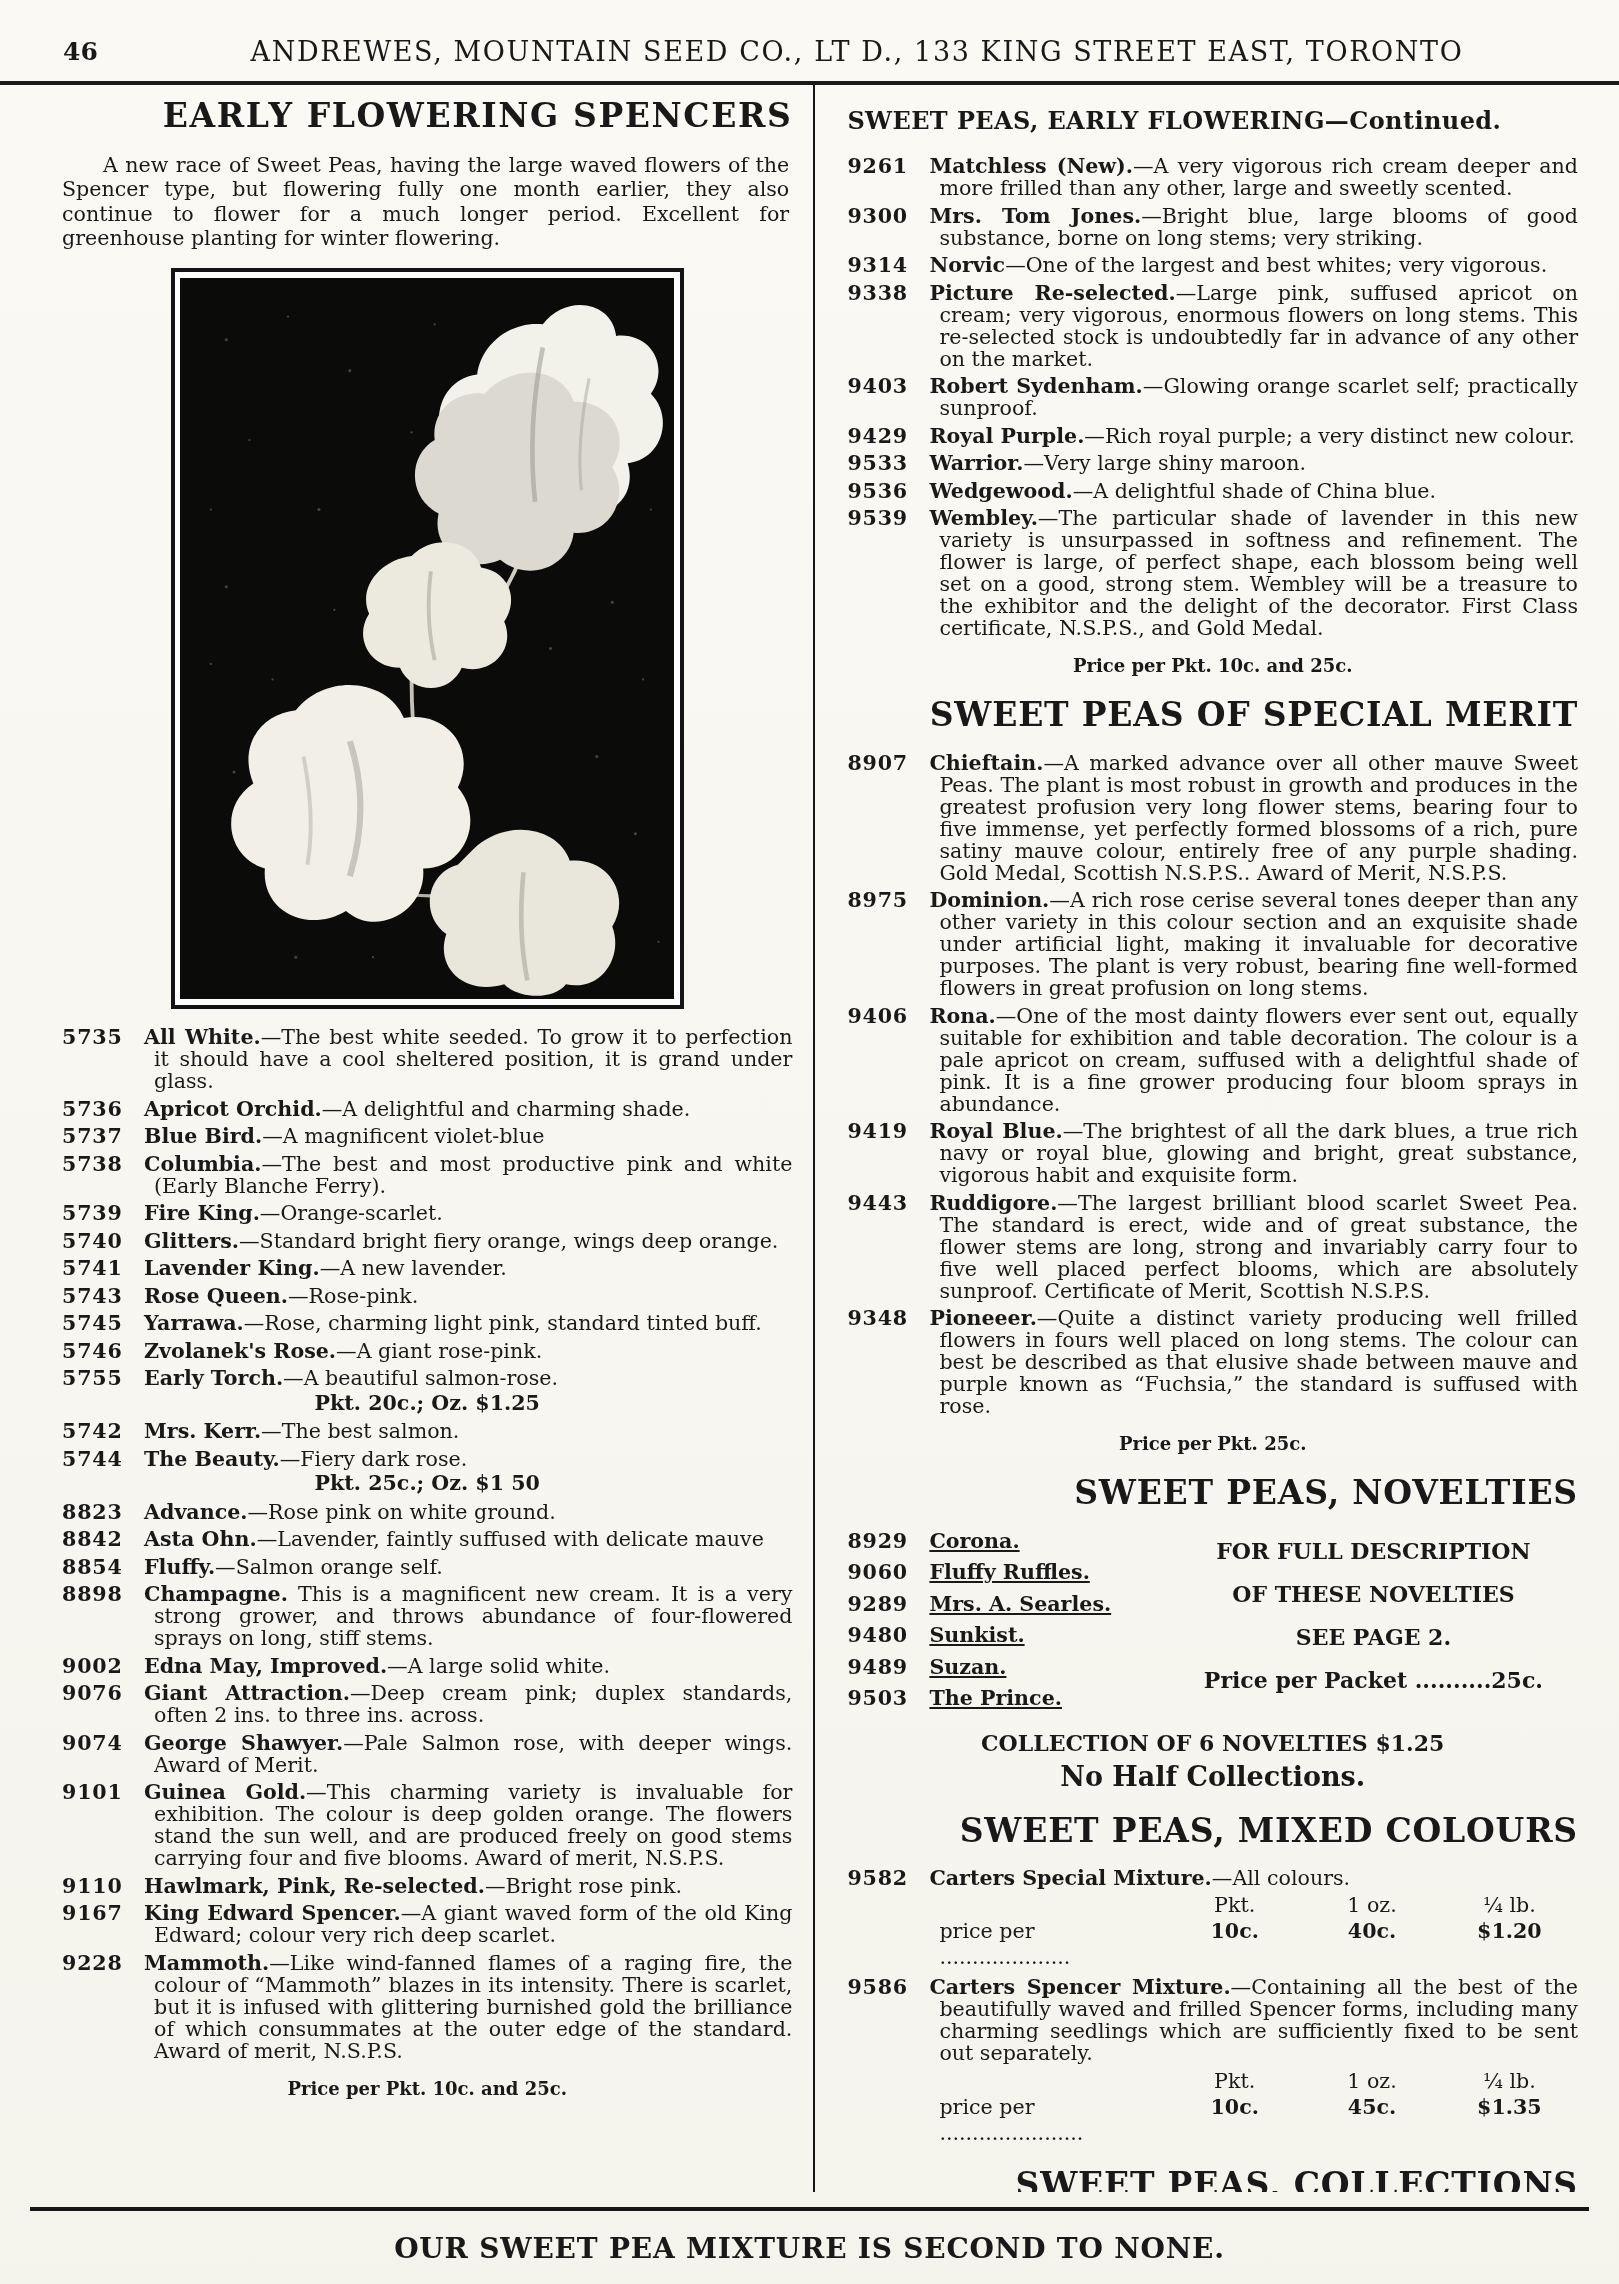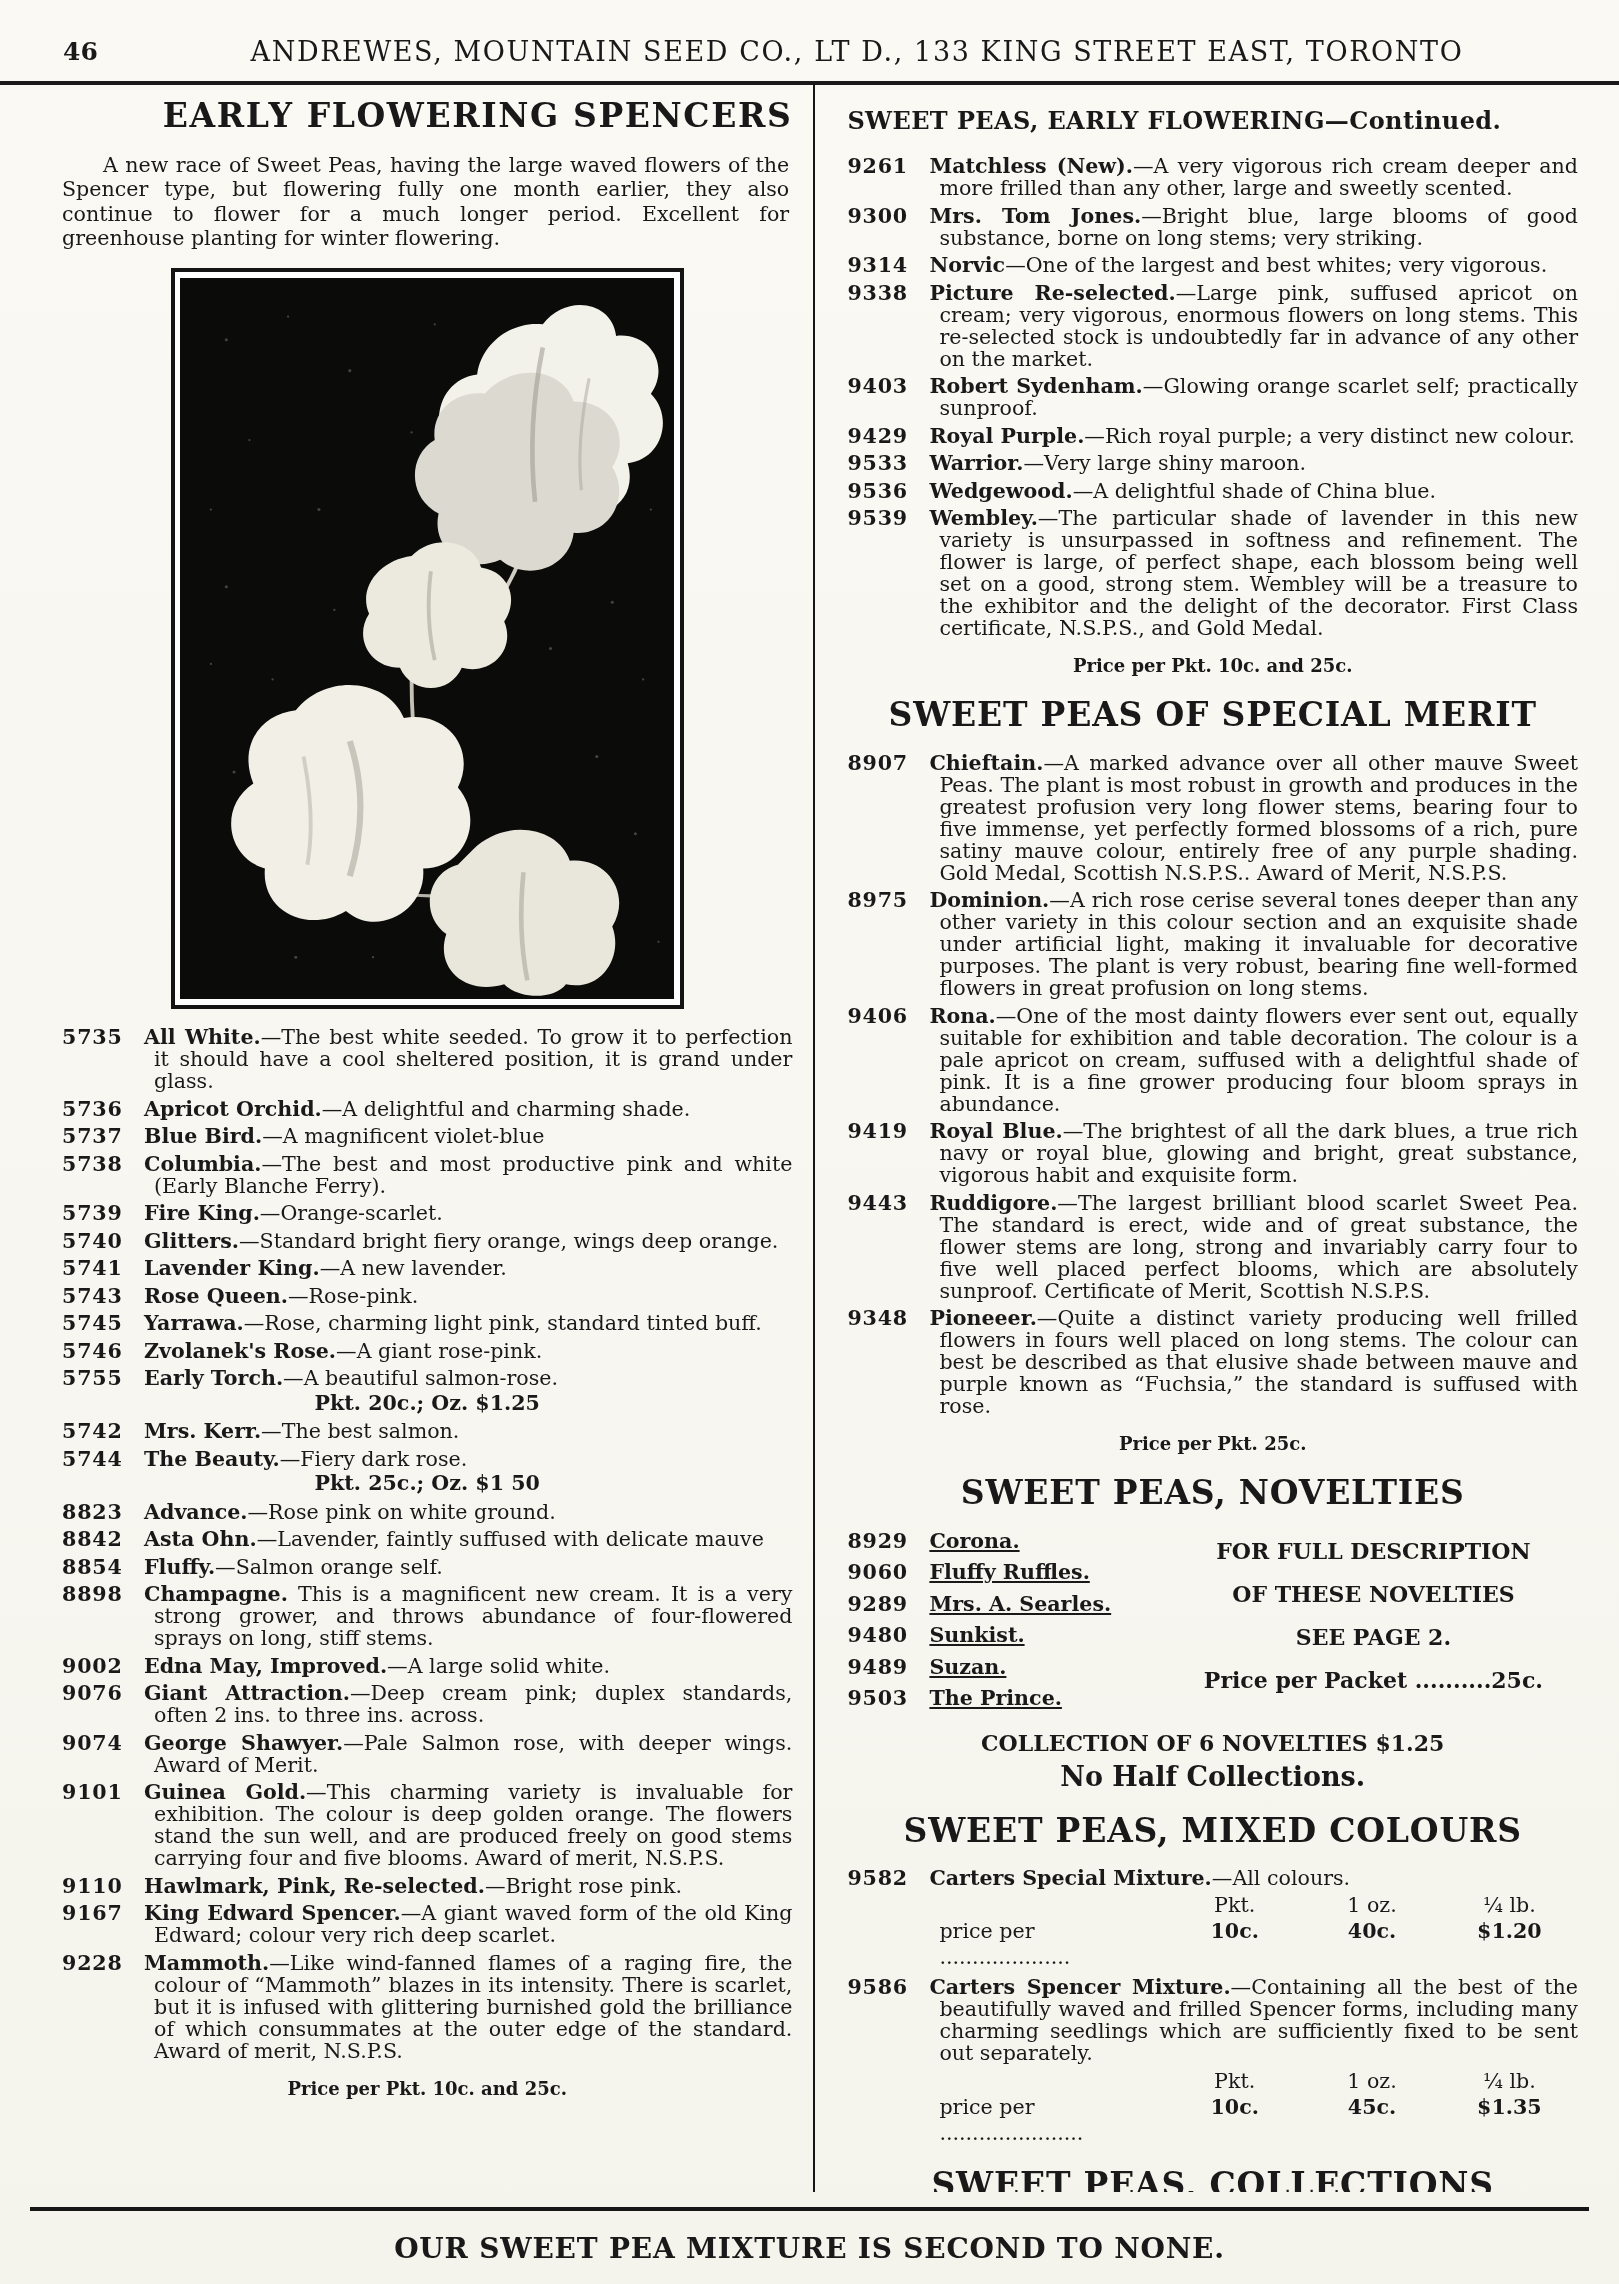--- a/index.html
+++ b/index.html
@@ -48,21 +48,21 @@
     padding-left:92px; text-indent:-92px;
   }
   .entry .num  { display:inline-block; width:82px; font-weight:bold; text-indent:0; letter-spacing:0.8px; }
   .entry .name { font-weight:bold; }
   .entry-price { text-align:center; font-weight:bold; font-size:20.6px; margin:1.6px 0 3.2px; }
 
   .price-note { text-align:center; font-weight:bold; font-size:18px; margin:16px 0 11px; }
 
   
   .cont-header { font-size:24px; font-weight:bold; margin:20.6px 0 20.6px; letter-spacing:0.4px; }
-  .section-title { text-align:center; font-size:33px; font-weight:bold; letter-spacing:0.8px; margin:19px 0 17.4px; }
+  .section-title { text-align:right; font-size:33px; font-weight:bold; letter-spacing:0.8px; margin:19px 0 17.4px; }
 
   .novelties { display:flex; margin-top:3.2px; }
   .nov-list  { width:44%; }
   .nov-list .entry-block { margin-bottom:9.5px;text-decoration:underline; }
   .nov-list .entry .name { font-weight:bold; }
   .nov-note { flex:1; text-align:center; font-weight:bold; font-size:22px; line-height:43px; }
   .collection-line { text-align:center; font-weight:bold; font-size:22px; margin:11px 0 0; }
   .collection-sub  { text-align:center; font-weight:bold; font-size:27px; margin:4.8px 0 6.3px; }
 
   .price-table { margin:3.2px 0 6.3px; font-size:20.6px; }

